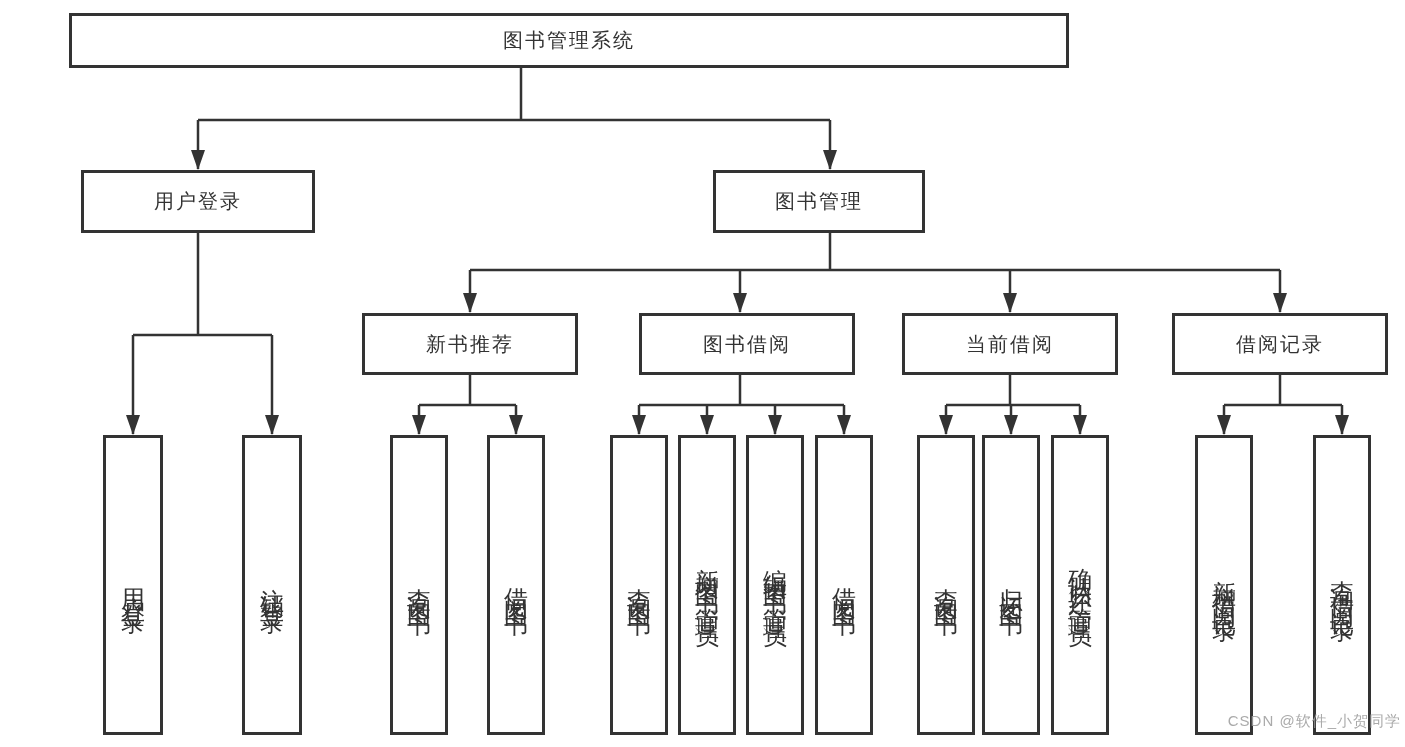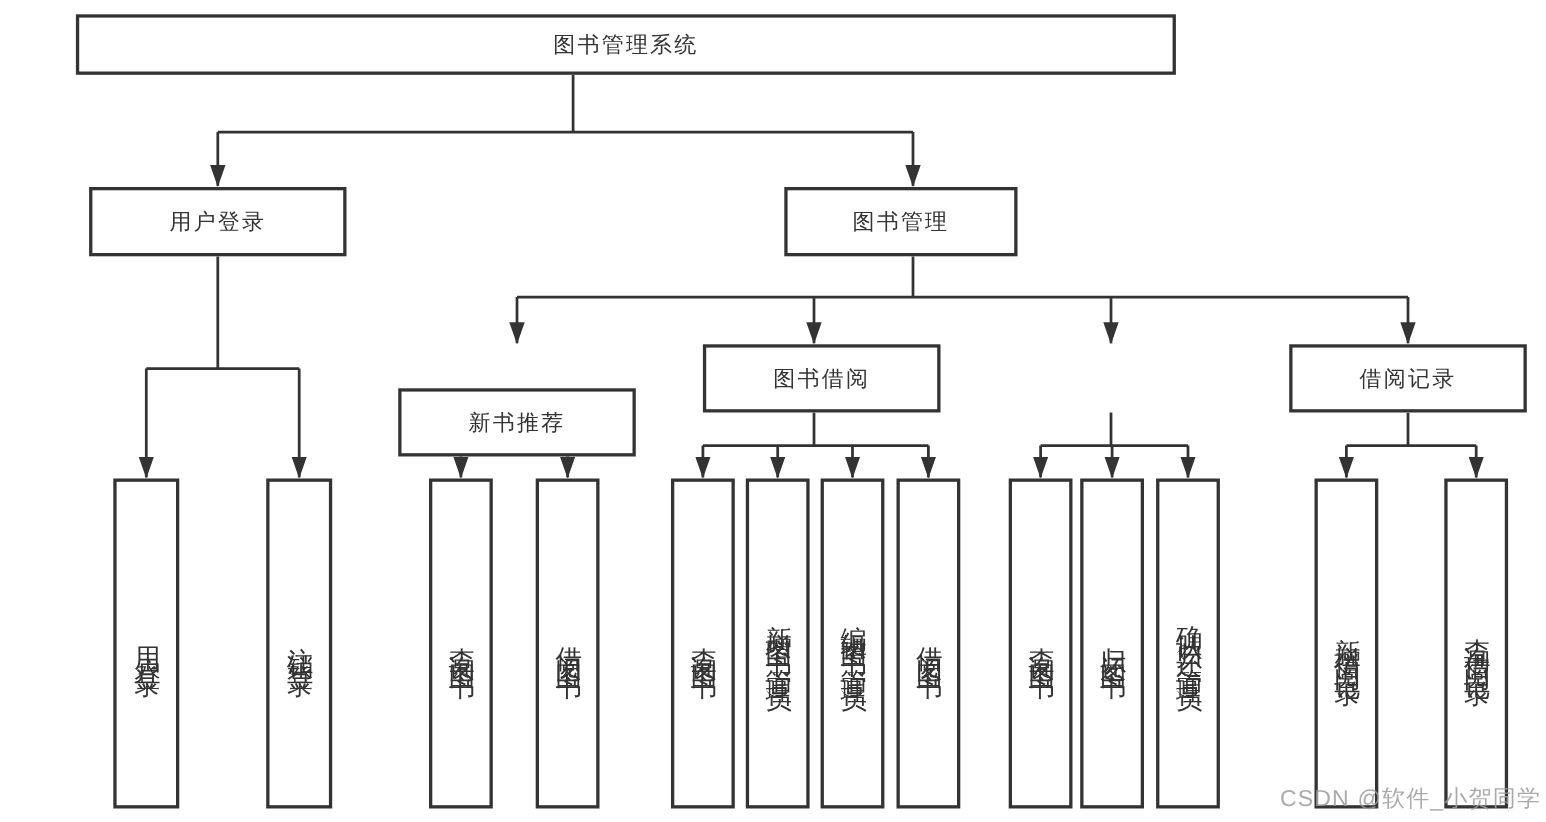--- a/index.html
+++ b/index.html
@@ -40,21 +40,21 @@
     writing-mode: vertical-rl;
     font-size: 24px;
     letter-spacing: 8px;
     color: #333333;
     line-height: 1;
   }
   .watermark {
     position: absolute;
     top: 712px;
     right: 4px;
-    font-size: 21px;
+    font-size: 15px;
     color: rgba(158, 158, 158, 0.88);
     letter-spacing: 1px;
     z-index: 3;
     white-space: nowrap;
   }
 </style>
 </head>
 <body>
 
 <div class="canvas">
@@ -106,25 +106,28 @@
     <span>图书管理系统</span>
   </div>
 
   <div class="node hnode" style="left:81px; top:170px; width:234px; height:63px;">
     <span>用户登录</span>
   </div>
   <div class="node hnode" style="left:713px; top:170px; width:212px; height:63px;">
     <span>图书管理</span>
   </div>
 
-  <div class="node hnode" style="left:362px; top:313px; width:216px; height:62px;margin-top:40px;">
+  <div class="node hnode" style="left:362px; top:313px; width:216px; height:62px;">
     <span>新书推荐</span>
   </div>
   <div class="node hnode" style="left:639px; top:313px; width:216px; height:62px;">
     <span>图书借阅</span>
+  </div>
+  <div class="node hnode" style="left:902px; top:313px; width:216px; height:62px;">
+    <span>当前借阅</span>
   </div>
   <div class="node hnode" style="left:1172px; top:313px; width:216px; height:62px;">
     <span>借阅记录</span>
   </div>
 
   <div class="node leaf" style="left:103px; top:435px; width:60px; height:300px;">
     <span class="vtext">用户登录</span>
   </div>
   <div class="node leaf" style="left:242px; top:435px; width:60px; height:300px;">
     <span class="vtext">注销登录</span>

